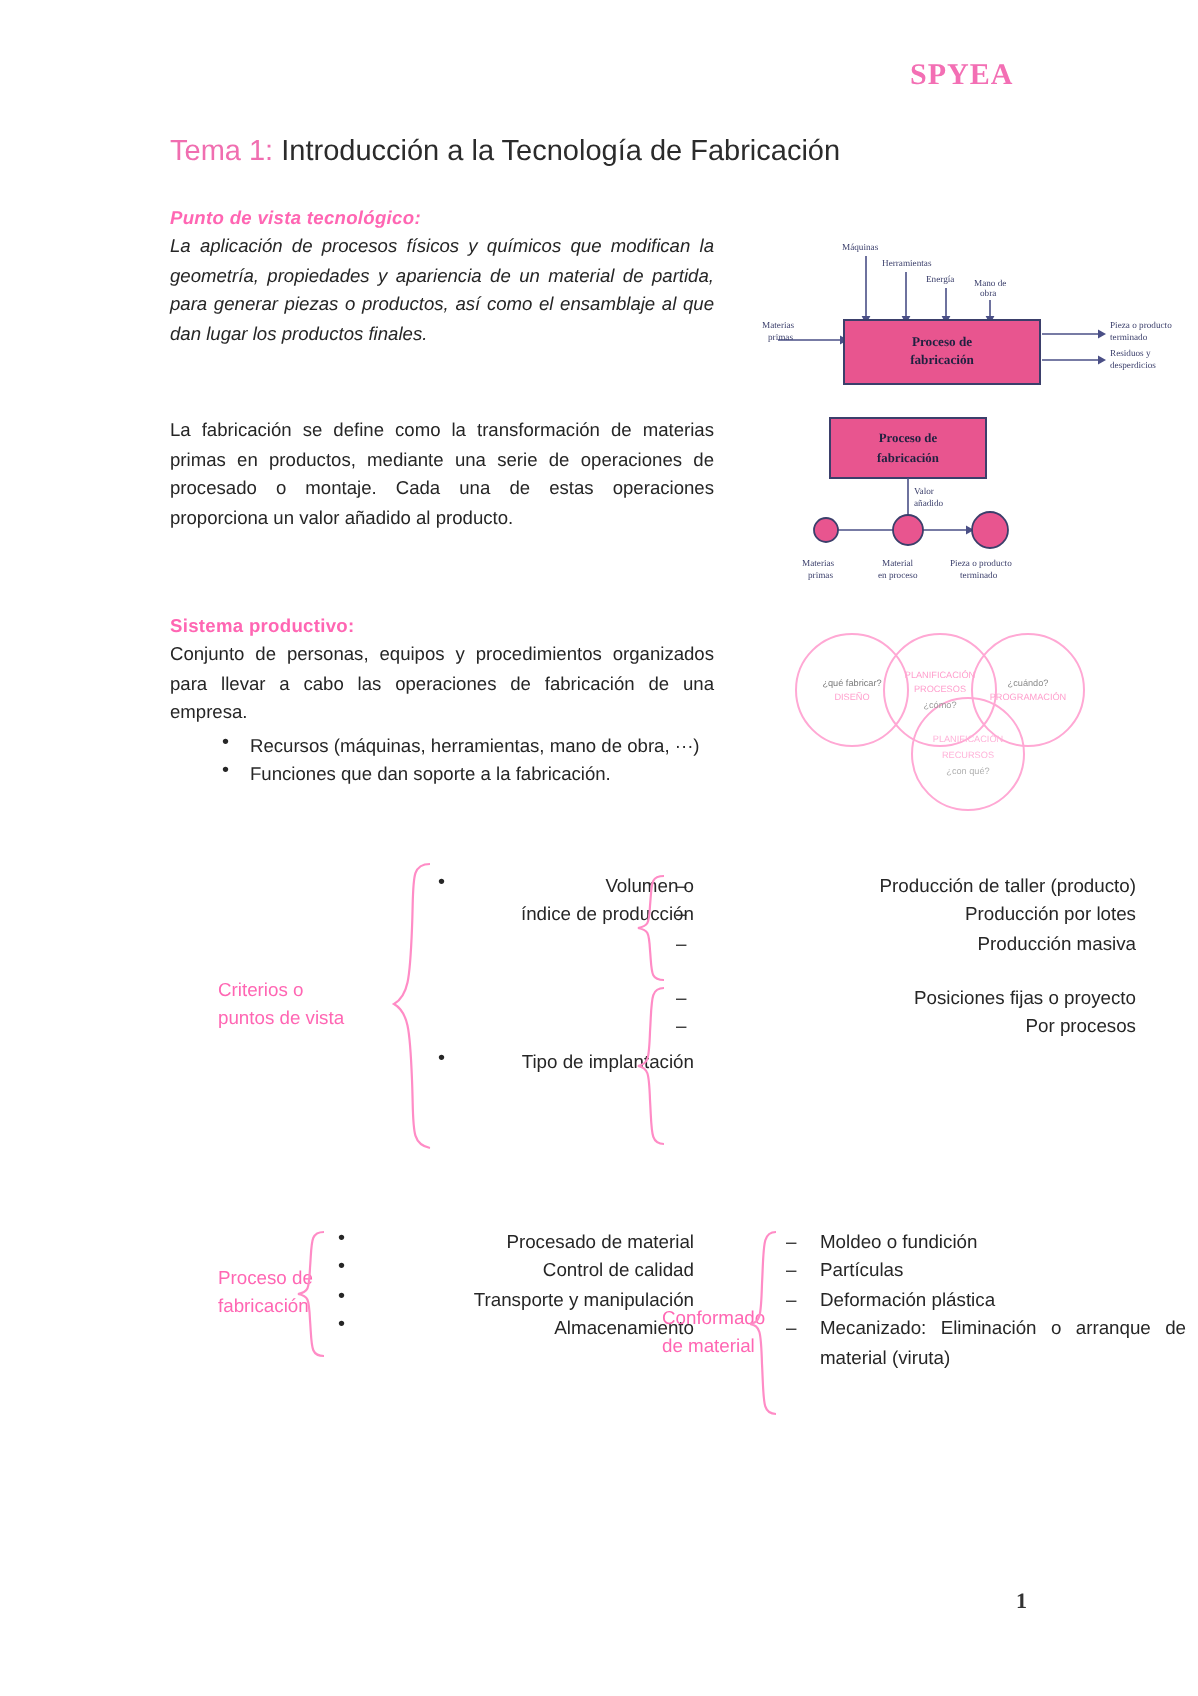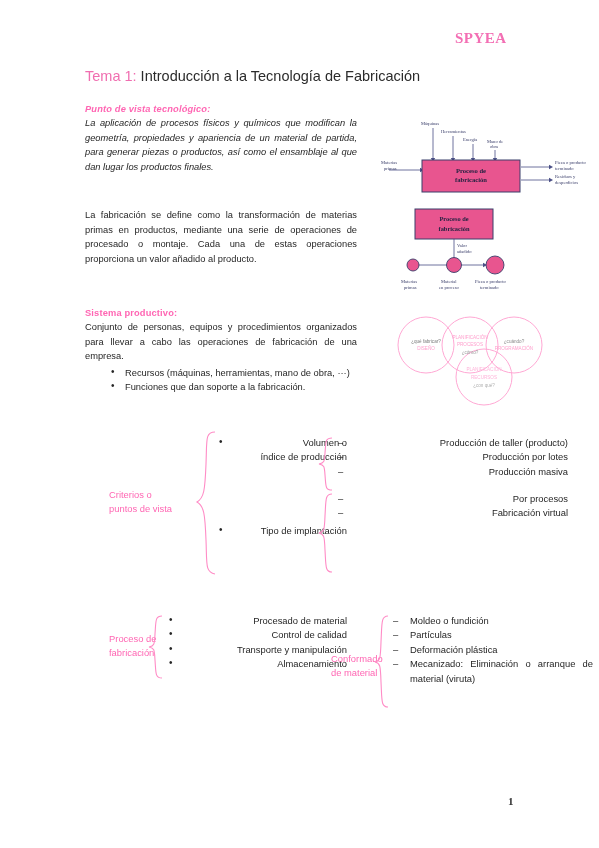--- a/index.html
+++ b/index.html
@@ -247,22 +247,22 @@
         <li>Tipo de implantación</li>
       </ul>
     </div>
 
     <svg style="position:absolute;left:232px;top:62px;" width="18" height="82" viewBox="0 0 18 82">
       <path d="M15 2 C8 2 9 8 8 24 C7.5 38 7 40 2 41 C7 42 7.5 44 8 58 C9 74 8 80 15 80" fill="none" stroke="#ff8cc6" stroke-width="1.1"></path>
     </svg>
 
     <div style="position:absolute;left:253px;top:62px;width:230px;">
       <ul class="items dash">
+        <li>Posiciones fijas o proyecto</li>
         <li>Por procesos</li>
-        <li>Fabricación virtual</li>
       </ul>
     </div>
   </div>
 
   <div class="diagram" style="left:85px;top:610px;width:500px;height:110px;">
 
     <div class="lab-pink" style="position:absolute;left:0px;top:22px;width:90px;">
       <div>Proceso de</div>
       <div>fabricación</div>
     </div>

